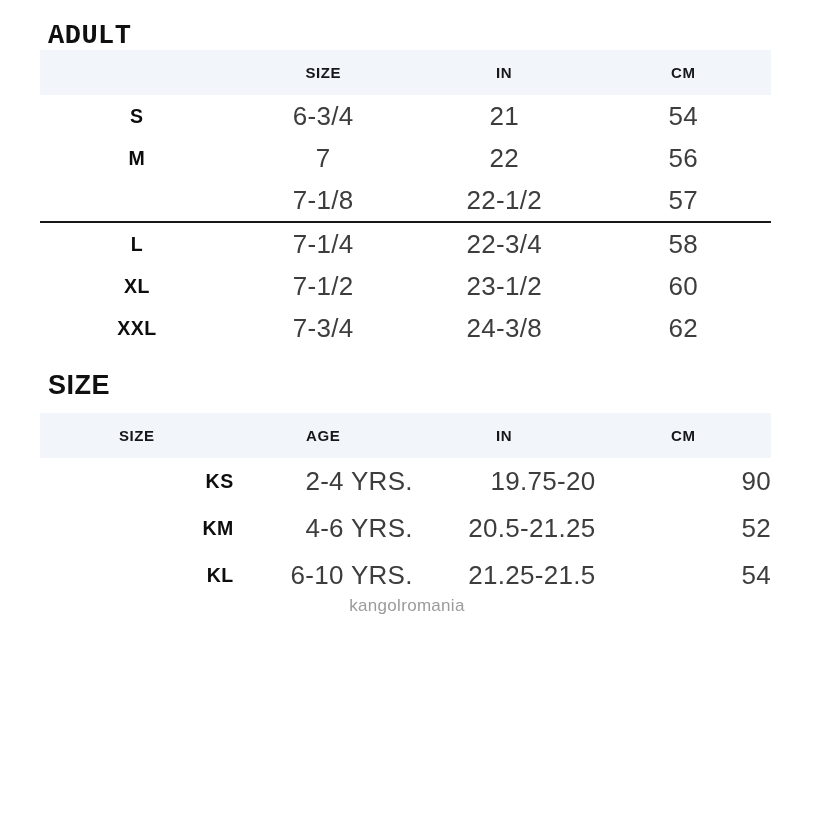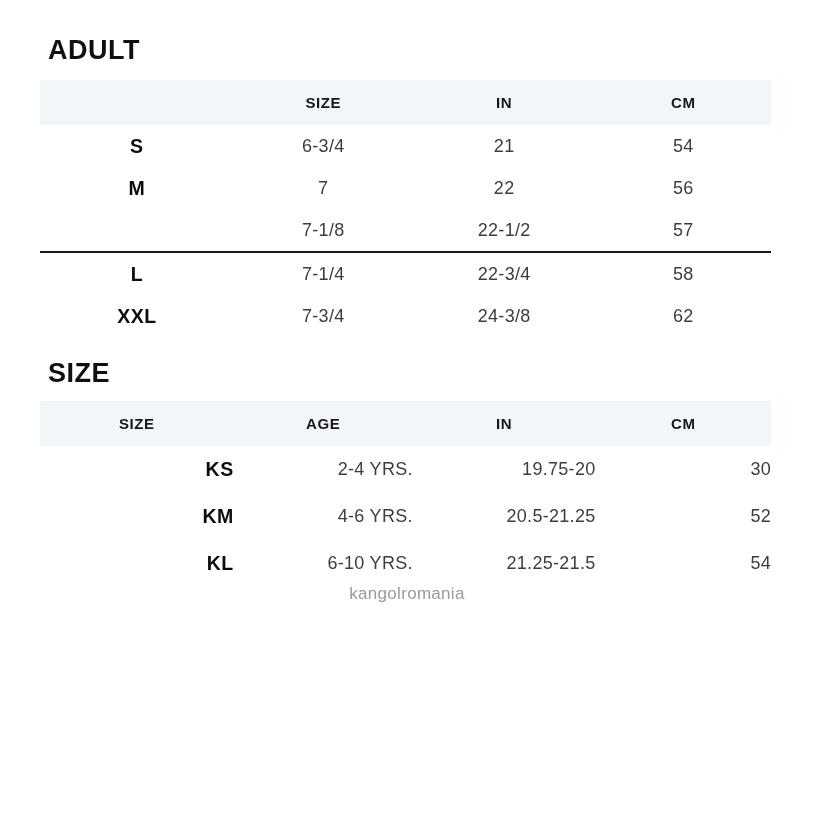--- a/index.html
+++ b/index.html
@@ -20,21 +20,21 @@
   }
   .section-title {
     margin: 0 0 0 48px;
     padding: 0;
     font-size: 27px;
     line-height: 28px;
     font-weight: 800;
     letter-spacing: 0.5px;
     color: #101010;
   }
-  .title-adult { padding-top: 36px; margin-bottom: 16px; }
+  .title-adult { padding-top: 22px; margin-bottom: 0; font-family: Liberation Mono, monospace; }
   .title-kids  { margin-top: 22px;  margin-bottom: 14px; }
 
   table.size-table {
     border-collapse: collapse;
     table-layout: fixed;
     width: 731px;
     margin-left: 40px;
   }
   .c1 { width: 26.5%; }
   .c2 { width: 24.5%; }
@@ -57,21 +57,21 @@
     text-align: center;
     vertical-align: middle;
     padding: 0;
   }
   table.adult tbody td,
   table.adult tbody th.rowlabel { height: 42px; }
   table.kids tbody td,
   table.kids tbody th.rowlabel  { height: 47px; text-align: right; }
 
   table.size-table tbody td {
-    font-size: 18px;
+    font-size: 26px;
     font-weight: 400;
     color: #3d3d3d;
     letter-spacing: 0.3px;
   }
   table.size-table th.rowlabel {
     font-size: 19.5px;
     font-weight: 700;
     letter-spacing: 0.5px;
     color: #0d0d0d;
   }
@@ -122,20 +122,26 @@
         <td>22-1/2</td>
         <td>57</td>
       </tr>
       <tr>
         <th class="rowlabel">L</th>
         <td>7-1/4</td>
         <td>22-3/4</td>
         <td>58</td>
       </tr>
       <tr>
+        <th class="rowlabel">XL</th>
+        <td>7-1/2</td>
+        <td>23-1/2</td>
+        <td>60</td>
+      </tr>
+      <tr>
         <th class="rowlabel">XXL</th>
         <td>7-3/4</td>
         <td>24-3/8</td>
         <td>62</td>
       </tr>
     </tbody>
   </table>
 
   <h2 class="section-title title-kids">SIZE</h2>
 
@@ -146,21 +152,21 @@
         <th class="c2">AGE</th>
         <th class="c3">IN</th>
         <th class="c4">CM</th>
       </tr>
     </thead>
     <tbody>
       <tr>
         <th class="rowlabel">KS</th>
         <td>2-4 YRS.</td>
         <td>19.75-20</td>
-        <td>30</td>
+        <td>90</td>
       </tr>
       <tr>
         <th class="rowlabel">KM</th>
         <td>4-6 YRS.</td>
         <td>20.5-21.25</td>
         <td>52</td>
       </tr>
       <tr>
         <th class="rowlabel">KL</th>
         <td>6-10 YRS.</td>

